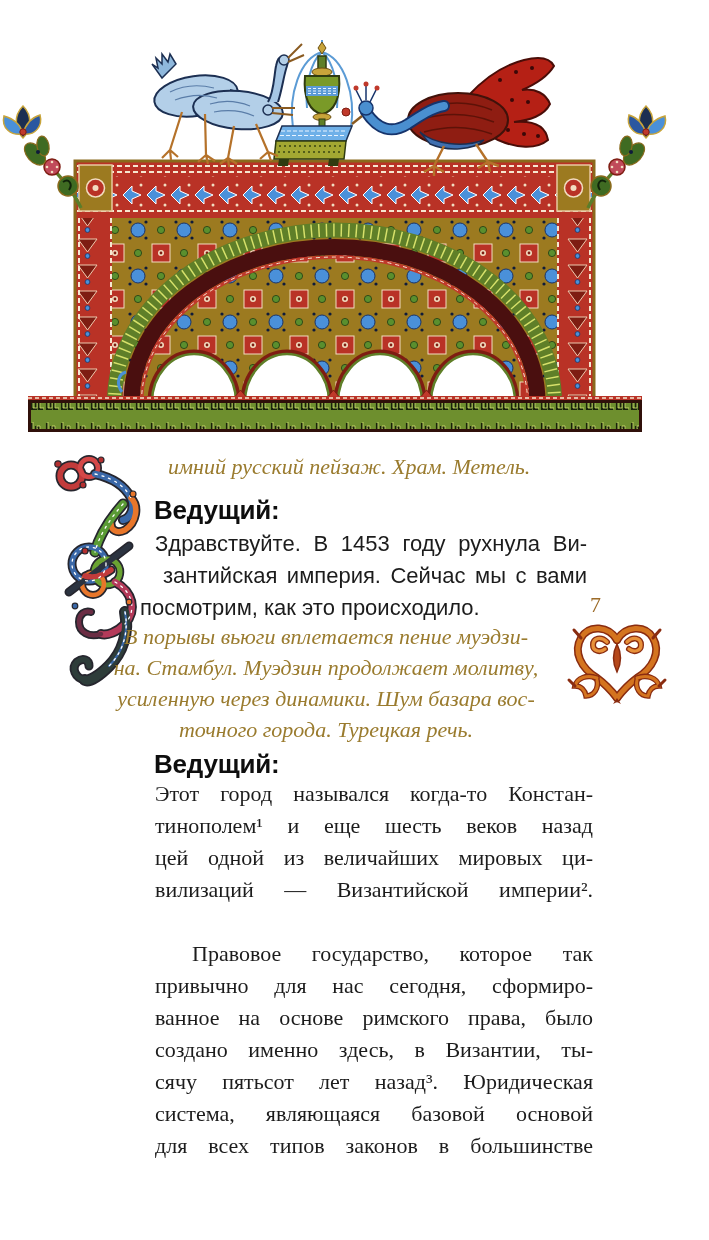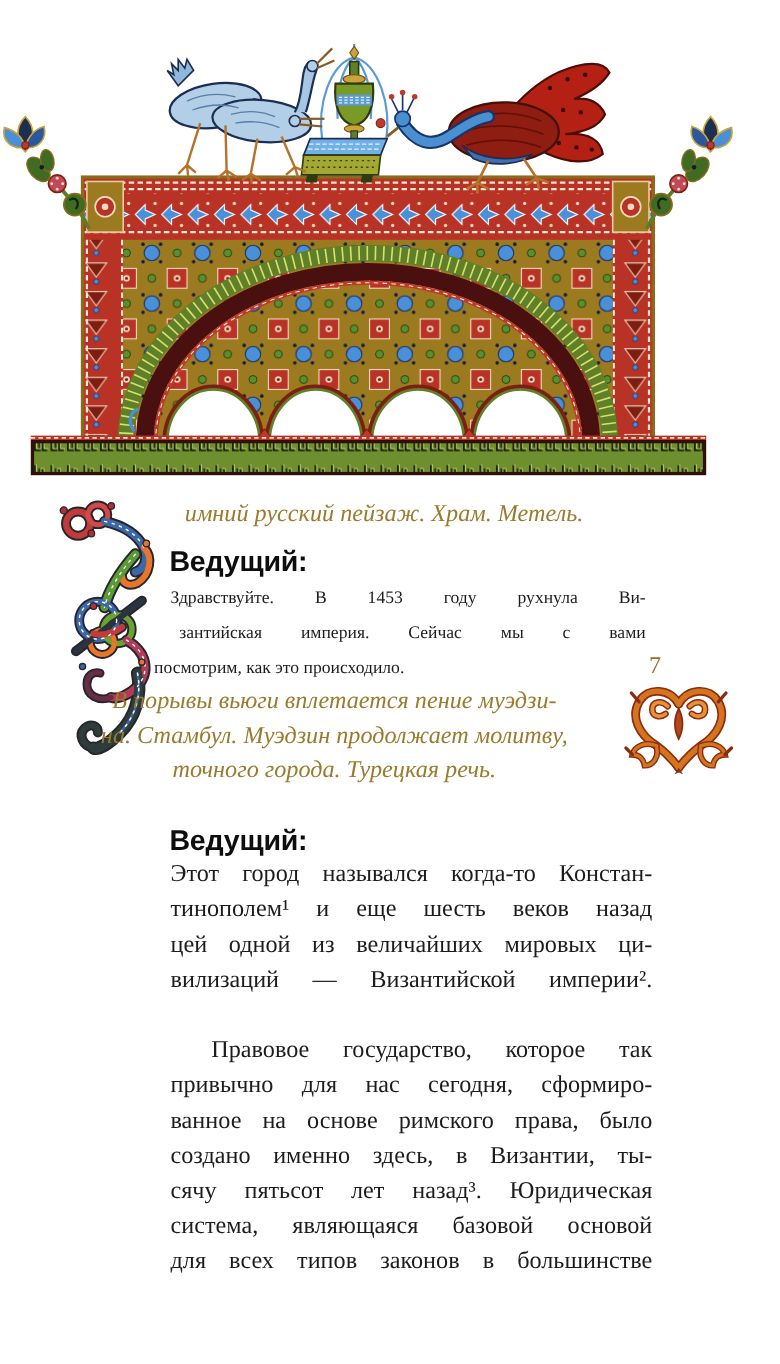--- a/index.html
+++ b/index.html
@@ -1,18 +1,18 @@
 <!DOCTYPE html>
 <html><head>
 <meta charset="utf-8">
 <style>
   html,body{margin:0;padding:0;}
   body{width:709px;height:1240px;background:#ffffff;position:relative;overflow:hidden;}
   .abs{position:absolute;}
-  .body-line{font-family:Liberation Serif, serif;font-size:16px;color:#1c1c1c;white-space:nowrap;}
+  .body-line{font-family:Liberation Sans, sans-serif;font-size:22px;color:#1c1c1c;white-space:nowrap;}
   .pline{font-family:"Liberation Serif",serif;font-size:22px;color:#1c1c1c;height:32px;line-height:32px;
          text-align:justify;text-align-last:justify;overflow:visible;}
   .just{text-align:justify;text-align-last:justify;white-space:normal;}
   .stage{font-family:"Liberation Serif",serif;font-style:italic;font-size:22px;color:#9a7b2e;text-align:right;}
   .sl{height:31px;line-height:31px;text-align:center;white-space:nowrap;}
   .label{font-family:"Liberation Sans",sans-serif;font-weight:700;font-size:26px;color:#0e0e0e;letter-spacing:-0.2px;}
   .pagenum{font-family:"Liberation Serif",serif;font-size:22px;color:#9c6b28;}
   svg{display:block;}
 </style>
 </head>
@@ -320,23 +320,24 @@
     <path d="M30,60 C20,56 10,60 8,68 C14,68 18,72 19,78 C27,78 32,70 30,62" stroke="#8a2c10" stroke-width="5.5"></path>
     <path d="M30,60 C20,56 10,60 8,68 C14,68 18,72 19,78 C27,78 32,70 30,62" stroke="#d4741f" stroke-width="3"></path>
     <path d="M70,60 C80,56 90,60 92,68 C86,68 82,72 81,78 C73,78 68,70 70,62" stroke="#8a2c10" stroke-width="5.5"></path>
     <path d="M70,60 C80,56 90,60 92,68 C86,68 82,72 81,78 C73,78 68,70 70,62" stroke="#d4741f" stroke-width="3"></path>
     <path d="M8,68 L2,62 M92,68 L98,62 M14,20 L7,12 M86,20 L93,12" stroke="#8a2c10" stroke-width="3"></path>
   </g>
   <path d="M50,26 C46,34 45,44 50,54 C55,44 54,34 50,26 Z" fill="#b5481a" stroke="#8a2c10" stroke-width="1.5"></path>
   <path d="M50,80 L46,86 L50,84 L54,86 Z" fill="#8a2c10"></path>
 </svg>
 
-<div class="abs" style="left:42px;top:621px;width:524px">
+<div class="abs" style="left:64px;top:621px;width:524px">
   <div class="stage sl">В порывы вьюги вплетается пение муэдзи-</div>
   <div class="stage sl">на. Стамбул. Муэдзин продолжает молитву,</div>
+  <div class="stage sl">усиленную через динамики. Шум базара вос-</div>
   <div class="stage sl">точного города. Турецкая речь.</div>
 </div>
 
 <div class="abs label" style="left:154px;top:749px">Ведущий:</div>
 
 <div class="abs" style="left:155px;top:778px;width:438px">
   <div class="pline">Этот город назывался когда-то Констан-</div>
   <div class="pline">тинополем¹ и еще шесть веков назад</div>
   <div class="pline">цей одной из величайших мировых ци-</div>
   <div class="pline">вилизаций — Византийской империи².</div>

